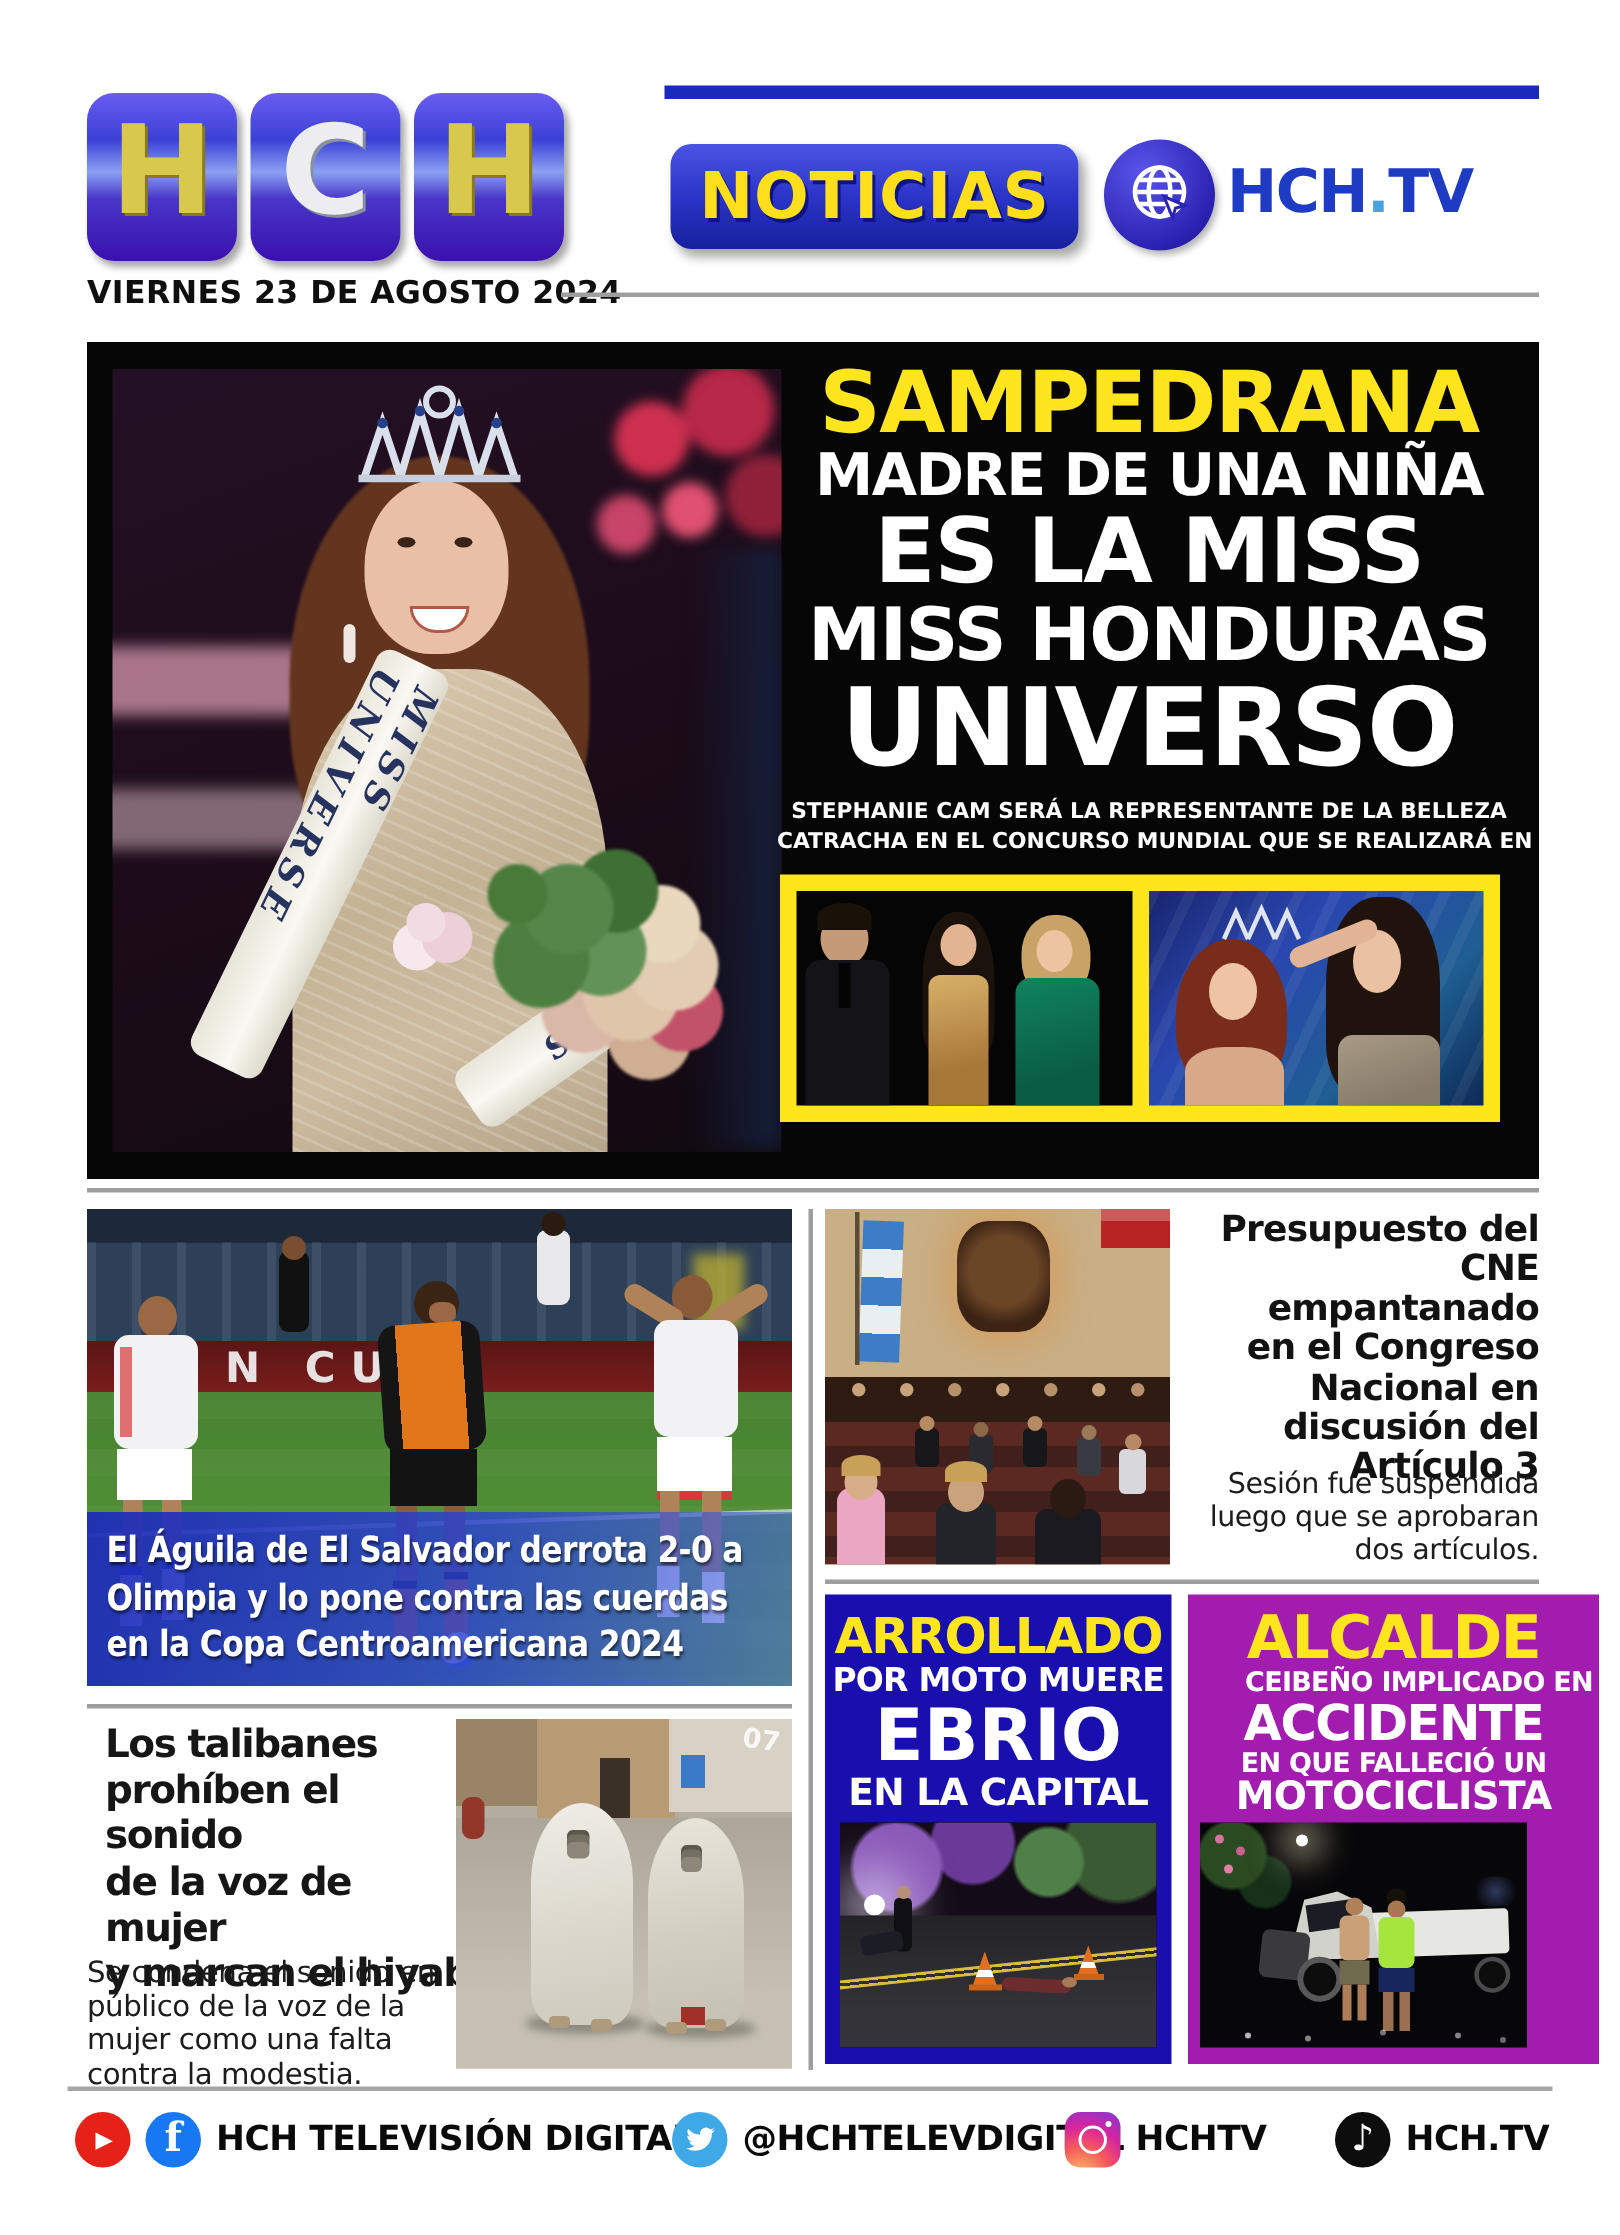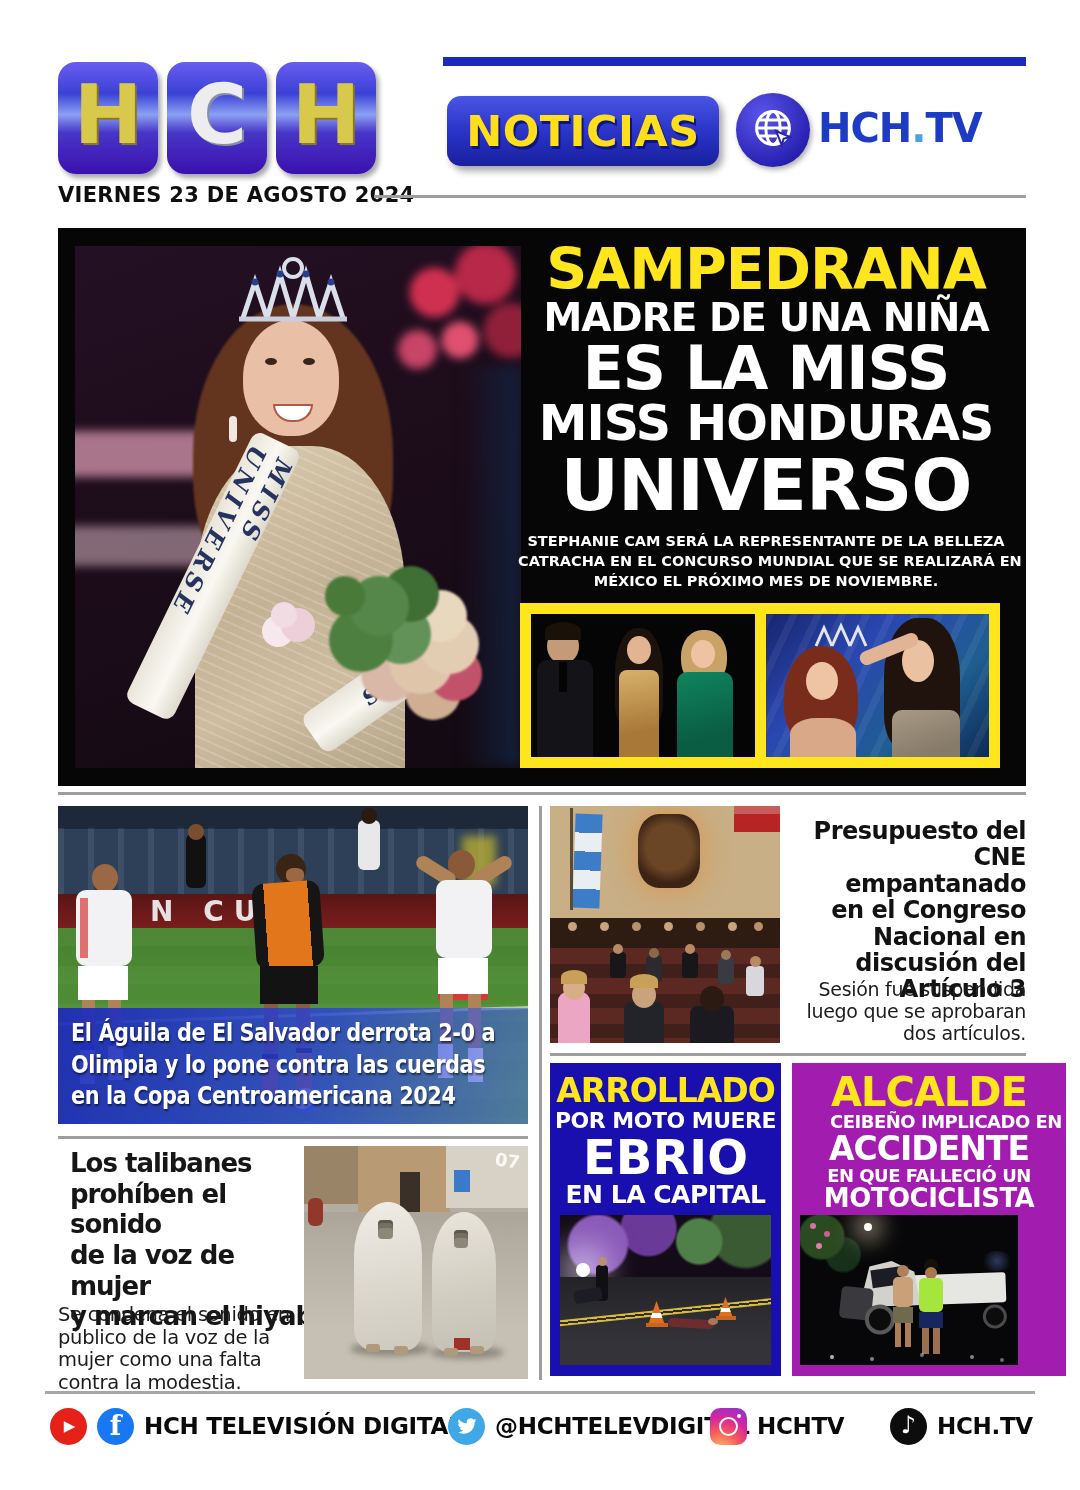--- a/index.html
+++ b/index.html
@@ -72,21 +72,21 @@
   .taliban{left:58px;top:1146px;width:470px;height:233px;}
   .tal-headline{left:0;top:2px;width:250px;font-size:26px;font-weight:800;line-height:1.18;
         letter-spacing:-1px;color:#161616;margin-left:12px;}
   .tal-sub{left:0;top:158px;width:260px;font-size:19.5px;font-weight:500;line-height:1.16;
         letter-spacing:-.3px;color:#1c1c1c;}
   .tal-photo{left:246px;top:0;width:224px;height:233px;overflow:hidden;background:#b4aea2;}
 
   
   .congress{left:550px;top:806px;width:476px;height:237px;}
   .con-photo{left:0;top:0;width:230px;height:237px;overflow:hidden;background:#c9af85;}
-  .con-headline{left:240px;top:12px;width:236px;text-align:right;font-size:24px;font-weight:800;
+  .con-headline{left:240px;top:0;width:236px;text-align:right;font-size:24px;font-weight:800;
         line-height:1.1;letter-spacing:-.5px;color:#121212;}
   .con-sub{left:240px;top:172px;width:236px;text-align:right;font-size:19px;font-weight:500;
         line-height:1.16;letter-spacing:-.3px;color:#1c1c1c;}
 
   
   .card-arr{left:550px;top:1063px;width:231px;height:313px;background:#190fae;text-align:center;overflow:hidden;}
   .card-alc{left:792px;top:1063px;width:274px;height:313px;background:#a21caf;text-align:center;overflow:hidden;}
   .cl{font-weight:800;white-space:nowrap;line-height:1.05;color:#fff;}
   .arr-1{margin-top:11px;font-size:33px;color:#ffe51e;letter-spacing:-1px;}
   .arr-2{font-size:22px;letter-spacing:-.5px;}
@@ -200,21 +200,20 @@
 
     <div class="abs hero-right">
       <div class="hl hl-1">SAMPEDRANA</div>
       <div class="hl hl-2">MADRE DE UNA NIÑA</div>
       <div class="hl hl-3">ES LA MISS</div>
       <div class="hl hl-4">MISS HONDURAS</div>
       <div class="hl hl-5">UNIVERSO</div>
       <div class="hero-sub">
         <div>STEPHANIE CAM SERÁ LA REPRESENTANTE DE LA BELLEZA</div>
         <div>CATRACHA EN EL CONCURSO MUNDIAL QUE SE REALIZARÁ EN</div>
-        <div>MÉXICO EL PRÓXIMO MES DE NOVIEMBRE.</div>
       </div>
 
       <div class="thumbs">
         <div class="thumb t1">
           <div class="abs" style="left:16px;top:14px;width:32px;height:36px;background:#c49a78;border-radius:50%;"></div>
           <div class="abs" style="left:14px;top:8px;width:36px;height:18px;background:#1a1208;border-radius:50% 50% 0 0;"></div>
           <div class="abs" style="left:6px;top:46px;width:56px;height:97px;background:#141418;border-radius:10px 10px 0 0;"></div>
           <div class="abs" style="left:28px;top:48px;width:8px;height:30px;background:#040404;"></div>
           <div class="abs" style="left:84px;top:14px;width:48px;height:96px;background:#1c120c;border-radius:46% 46% 20% 20%;"></div>
           <div class="abs" style="left:96px;top:22px;width:24px;height:28px;background:#e2b492;border-radius:50%;"></div>

